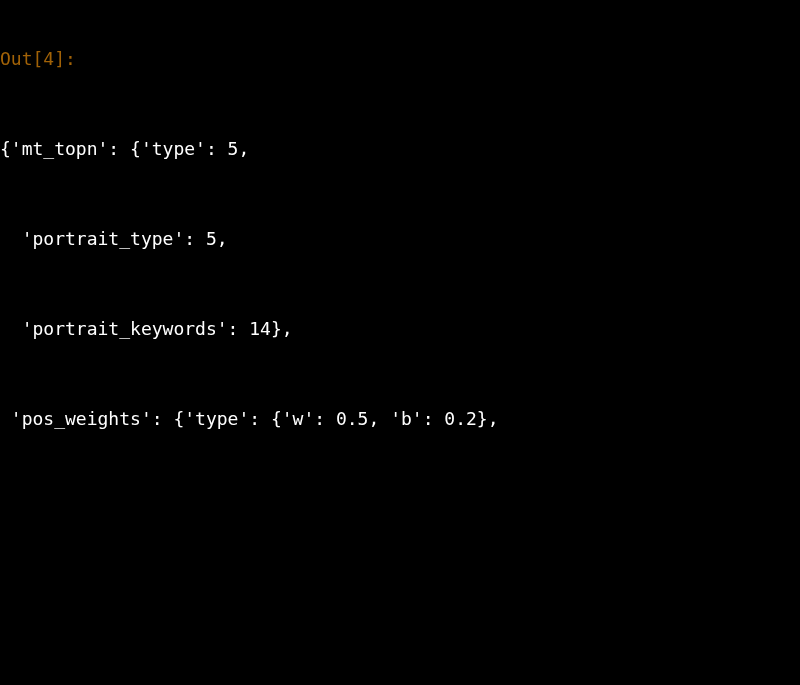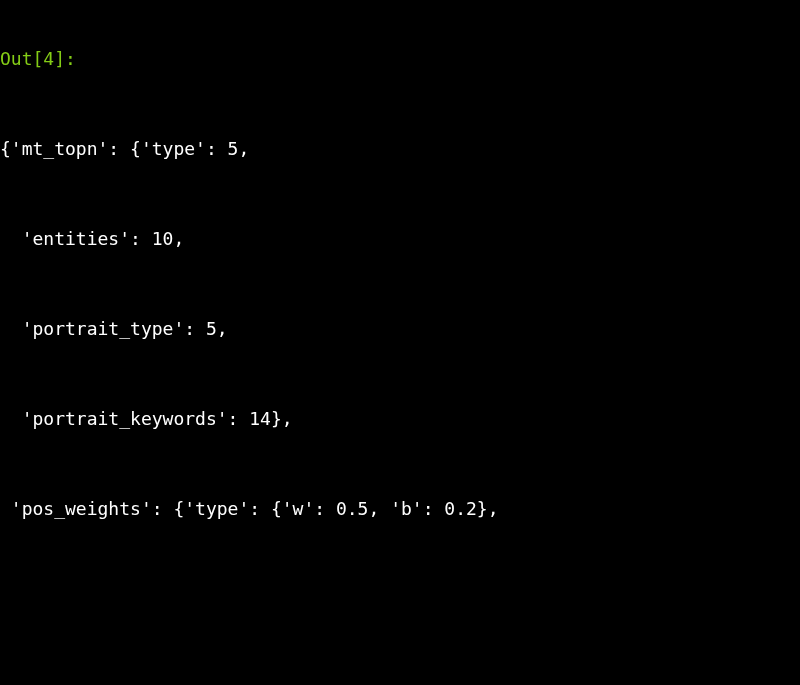--- a/index.html
+++ b/index.html
@@ -14,33 +14,32 @@
     font-family: "Menlo", "Consolas", "DejaVu Sans Mono", monospace;
     font-size: 18px;
     line-height: 30px;
     color: #fff;
   }
   .cell {
     padding: 0 14px 0 0;
     white-space: pre;
   }
   .prompt {
-    color: #84cc16;
+    color: #a16207;
     margin-top: -16px;
   }
   .line {
   }
 </style>
 </head>
 <body>
 
 <div class="cell">
   <div class="prompt">Out[4]:</div>
   <div class="line">{'mt_topn': {'type': 5,</div>
-  <div class="line">  'entities': 10,</div>
   <div class="line">  'portrait_type': 5,</div>
   <div class="line">  'portrait_keywords': 14},</div>
   <div class="line"> 'pos_weights': {'type': {'w': 0.5, 'b': 0.2},</div>
   
   
   
   
   
   
   

